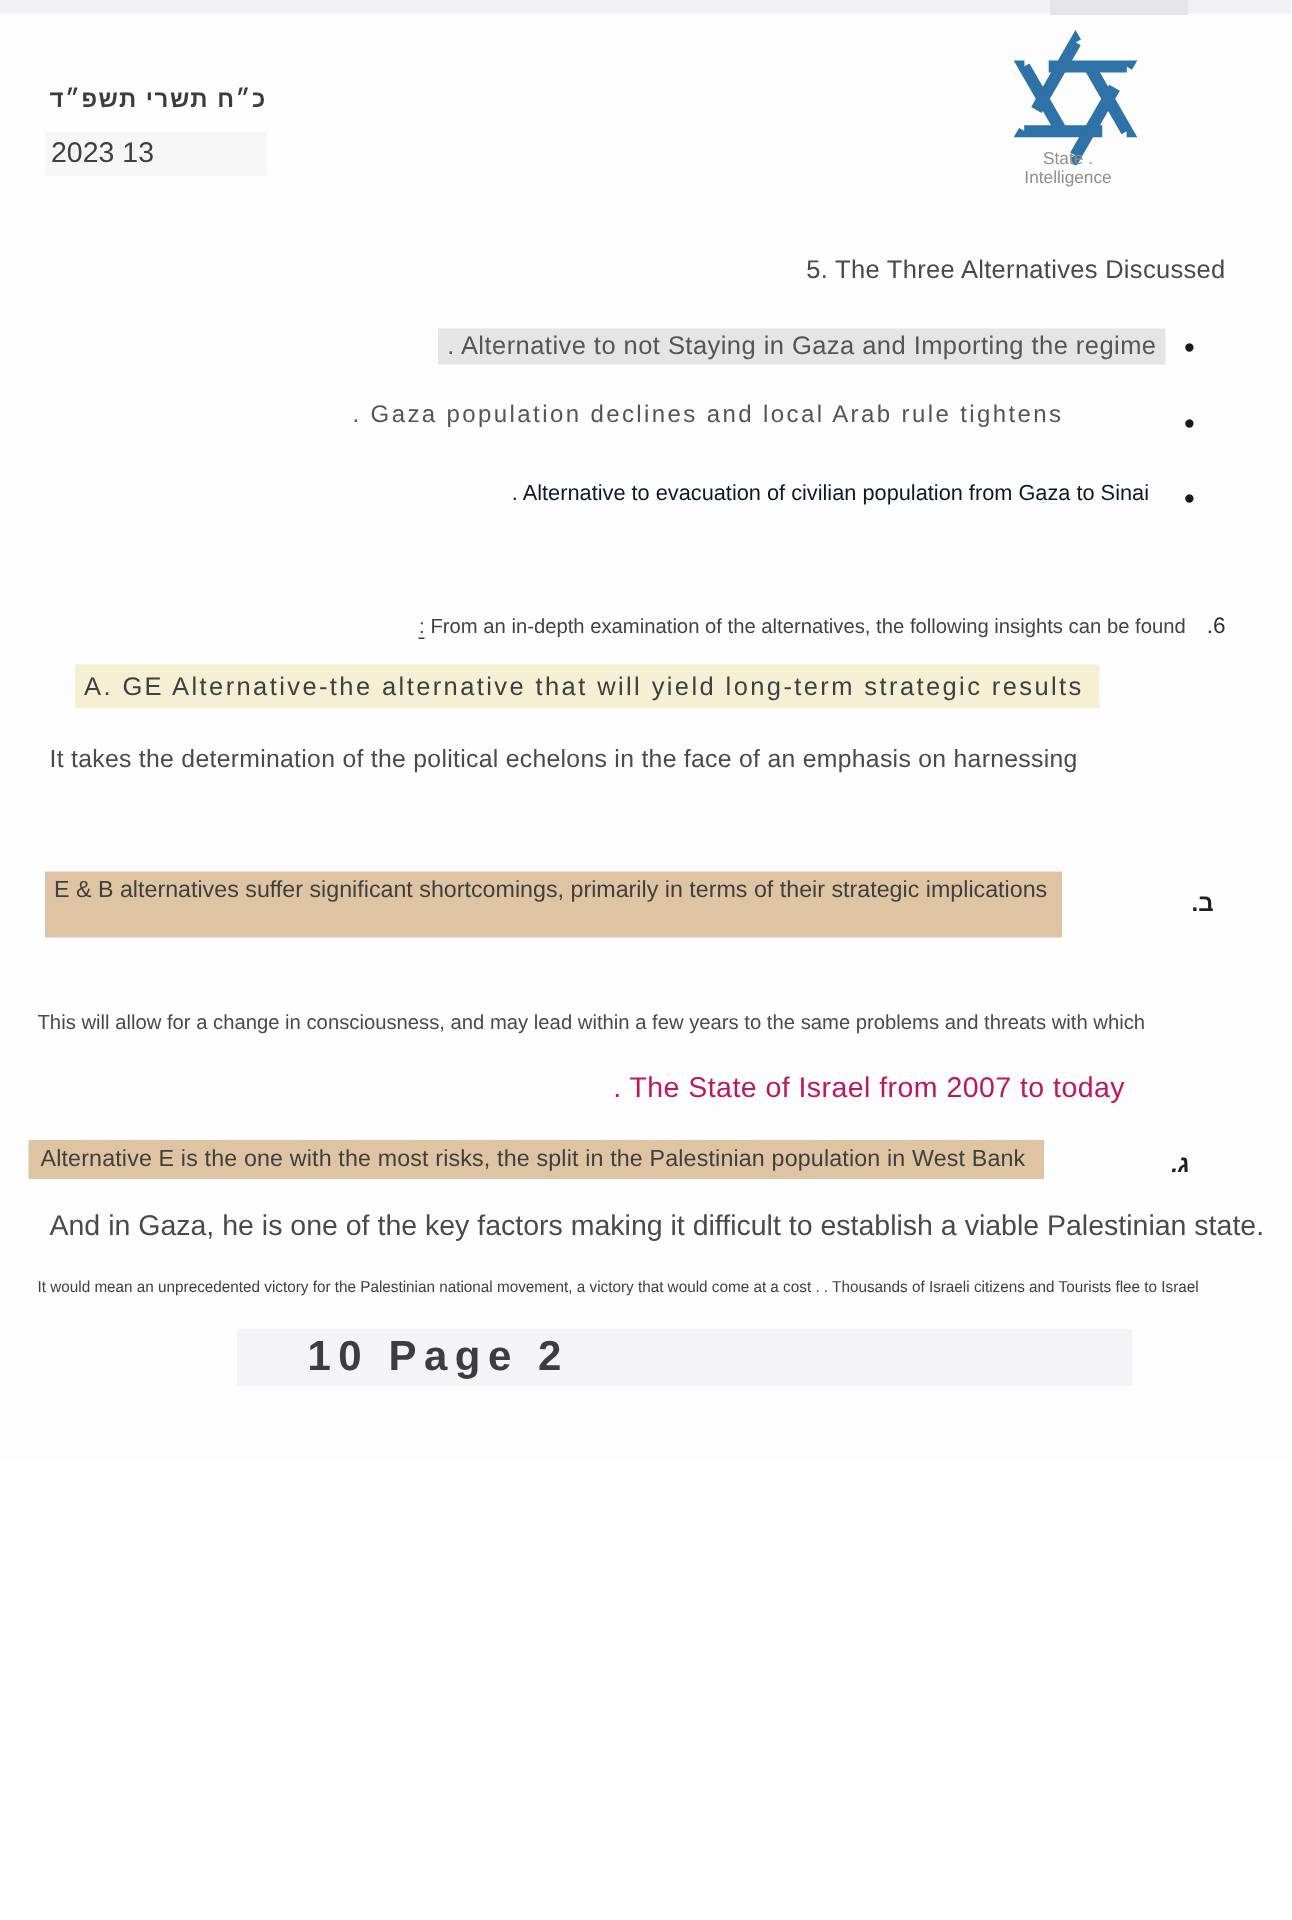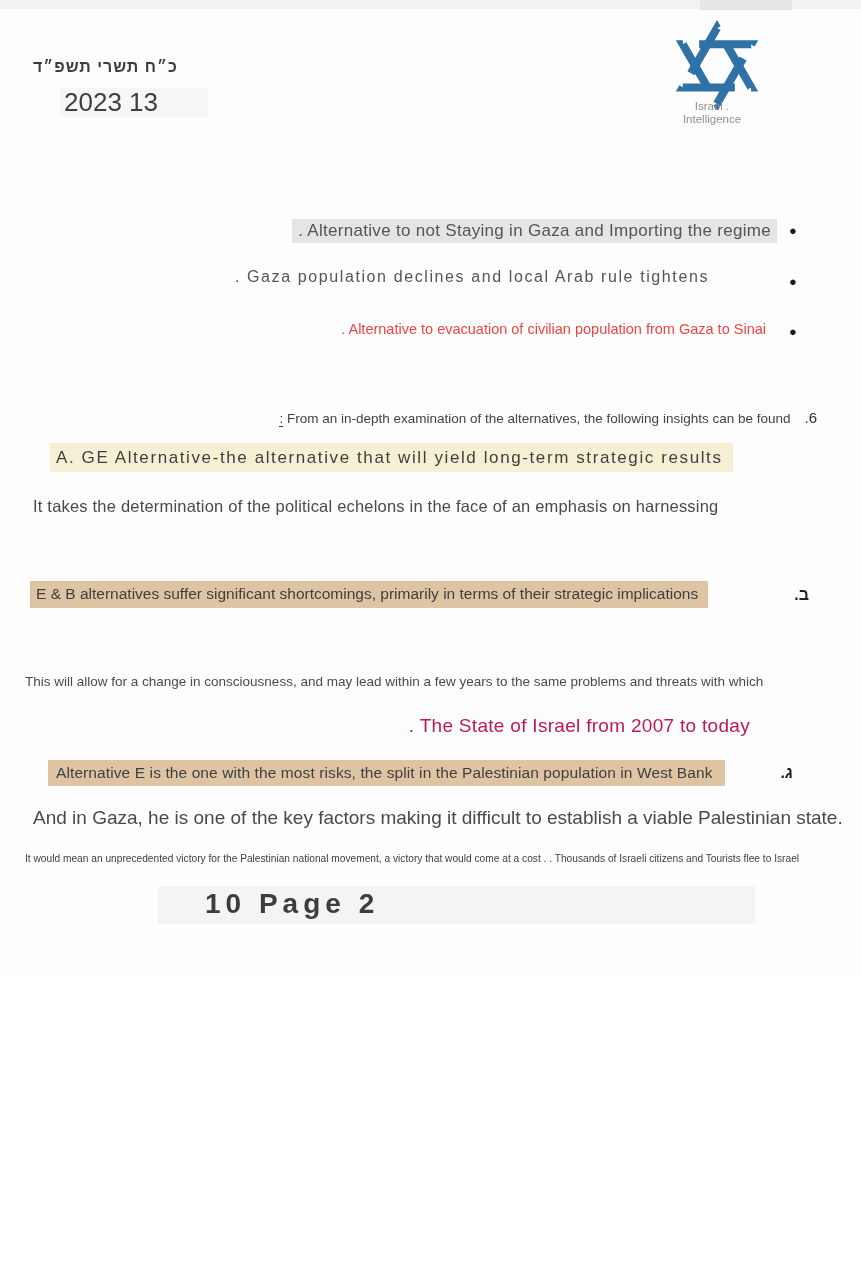--- a/index.html
+++ b/index.html
@@ -9,48 +9,48 @@
     font-family:"Liberation Sans","DejaVu Sans",sans-serif;
     color:#474747;
   }
   .abs{position:absolute;}
   .top-strip{left:0;top:0;width:861px;height:9px;background:#f2f2f4;}
   .bottom-strip{left:0;top:1271px;width:861px;height:9px;background:#f5f5f6;}
   .tr-redaction{left:700px;top:0;width:92px;height:10px;background:#e6e6e9;}
 
   .hebrew-date{left:33px;top:58px;font-size:16px;font-weight:bold;color:#3c3c3c;letter-spacing:1px;}
   .doc-number{left:30px;top:88px;width:148px;height:29px;background:#f6f6f7;
-              font-size:26px;color:#3f3f3f;line-height:29px;padding-left:4px;box-sizing:border-box;margin-left:30px;}
+              font-size:19px;color:#3f3f3f;line-height:29px;padding-left:4px;box-sizing:border-box;}
 
   .logo{left:652px;top:14px;width:140px;height:122px;}
   .logo svg{position:absolute;left:15px;top:6px;}
   .logo-caption{position:absolute;left:0;top:86px;width:120px;text-align:center;
                 color:#8f8f8f;font-size:11.5px;line-height:13px;}
 
   .sec5{top:170px;right:44px;font-size:17px;letter-spacing:.2px;color:#4a4a4a;white-space:nowrap;}
 
   .bullet-dot{right:60px;width:12px;font-size:13px;color:#1a1a1a;}
   .b1-text{top:219px;right:84px;font-size:17px;letter-spacing:.3px;color:#555;white-space:nowrap;background:#e5e5e5;padding:2px 6px;}
   .b2-text{top:268px;right:152px;font-size:16px;letter-spacing:1.6px;color:#555;white-space:nowrap;}
-  .b3-text{top:321px;right:95px;font-size:14.5px;letter-spacing:0;color:#ef4444;white-space:nowrap;}
+  .b3-text{top:321px;right:95px;font-size:14.5px;letter-spacing:0;color:#0f172a;white-space:nowrap;}
 
   .item6{top:409px;right:44px;font-size:13.5px;color:#434343;white-space:nowrap;}
   .item6 .marker{margin-left:14px;font-size:15px;color:#2f2f2f;}
   .item6 .lead-colon{border-bottom:1.5px solid #3a3a3a;}
 
   .hl-a{top:448px;left:30px;white-space:nowrap;padding-left:20px;}
   .hl-a span{background:#f5f0d3;padding:5px 10px 5px 6px;font-size:17px;letter-spacing:1.6px;color:#3f3f3f;}
 
   .a-line2{top:497px;left:33px;font-size:16.5px;letter-spacing:.2px;color:#4a4a4a;white-space:nowrap;}
   .a-line3{top:540px;right:111px;font-size:17px;letter-spacing:.3px;color:#4c4c4c;white-space:nowrap;}
 
   .hl-row{display:flex;justify-content:space-between;align-items:center;}
   .hl-b{top:581px;left:30px;right:52px;}
-  .hl-b .hl{background:#dfc4a3;padding:4px 10px 5px 6px;font-size:15.5px;color:#3f3f3f;white-space:nowrap;}
-  .hl-c{top:760px;left:48px;right:68px;}
+  .hl-b .hl{background:#dfc4a3;padding:4px 10px 22px 6px;font-size:15.5px;color:#3f3f3f;white-space:nowrap;}
+  .hl-c{top:760px;left:19px;right:68px;align-items:flex-end;}
   .hl-c .hl{background:#dfc4a3;padding:4px 12px 4px 8px;font-size:15.5px;letter-spacing:.1px;color:#3f3f3f;white-space:nowrap;}
   .heb-marker{font-size:16px;font-weight:bold;color:#1f1f1f;direction:rtl;}
   .heb-marker.slant{font-style:italic;}
 
   .b-line2{top:627px;left:33px;font-size:15.5px;color:#4a4a4a;white-space:nowrap;}
   .b-line3{top:674px;left:25px;font-size:13.5px;color:#4a4a4a;white-space:nowrap;}
   .b-line4{top:715px;right:111px;font-size:19px;letter-spacing:.3px;color:#be185d;white-space:nowrap;text-align:center;}
 
   .c-line2{top:807px;left:33px;font-size:19px;color:#4a4a4a;white-space:nowrap;}
   .c-line3{top:852px;left:25px;font-size:10.5px;color:#3f3f3f;white-space:nowrap;transform:scaleX(.97);transform-origin:left center;}
@@ -75,25 +75,26 @@
   <div class="abs doc-number">2023 13</div>
 
   <div class="abs logo">
     <svg width="100" height="90" viewBox="0 0 110 100">
       <g fill="none" stroke="#2e72a8" stroke-width="9">
         <path d="M55 9 L17 75 L93 75 Z" stroke-dasharray="58 18"></path>
         <path d="M55 93 L93 27 L17 27 Z" stroke-dasharray="58 18"></path>
       </g>
     </svg>
     <div class="logo-caption">
-      <div>Israel .</div>
+      <div>State .</div>
       <div>Intelligence</div>
     </div>
   </div>
 
+  <div class="abs sec5">5. The Three Alternatives Discussed</div>
 
   <div class="abs b1-text">. Alternative to not Staying in Gaza and Importing the regime</div>
   <div class="abs bullet-dot" style="top:223px;">●</div>
 
   <div class="abs b2-text">. Gaza population declines and local Arab rule tightens</div>
   <div class="abs bullet-dot" style="top:274px;">●</div>
 
   <div class="abs b3-text">. Alternative to evacuation of civilian population from Gaza to Sinai</div>
   <div class="abs bullet-dot" style="top:324px;">●</div>
 

